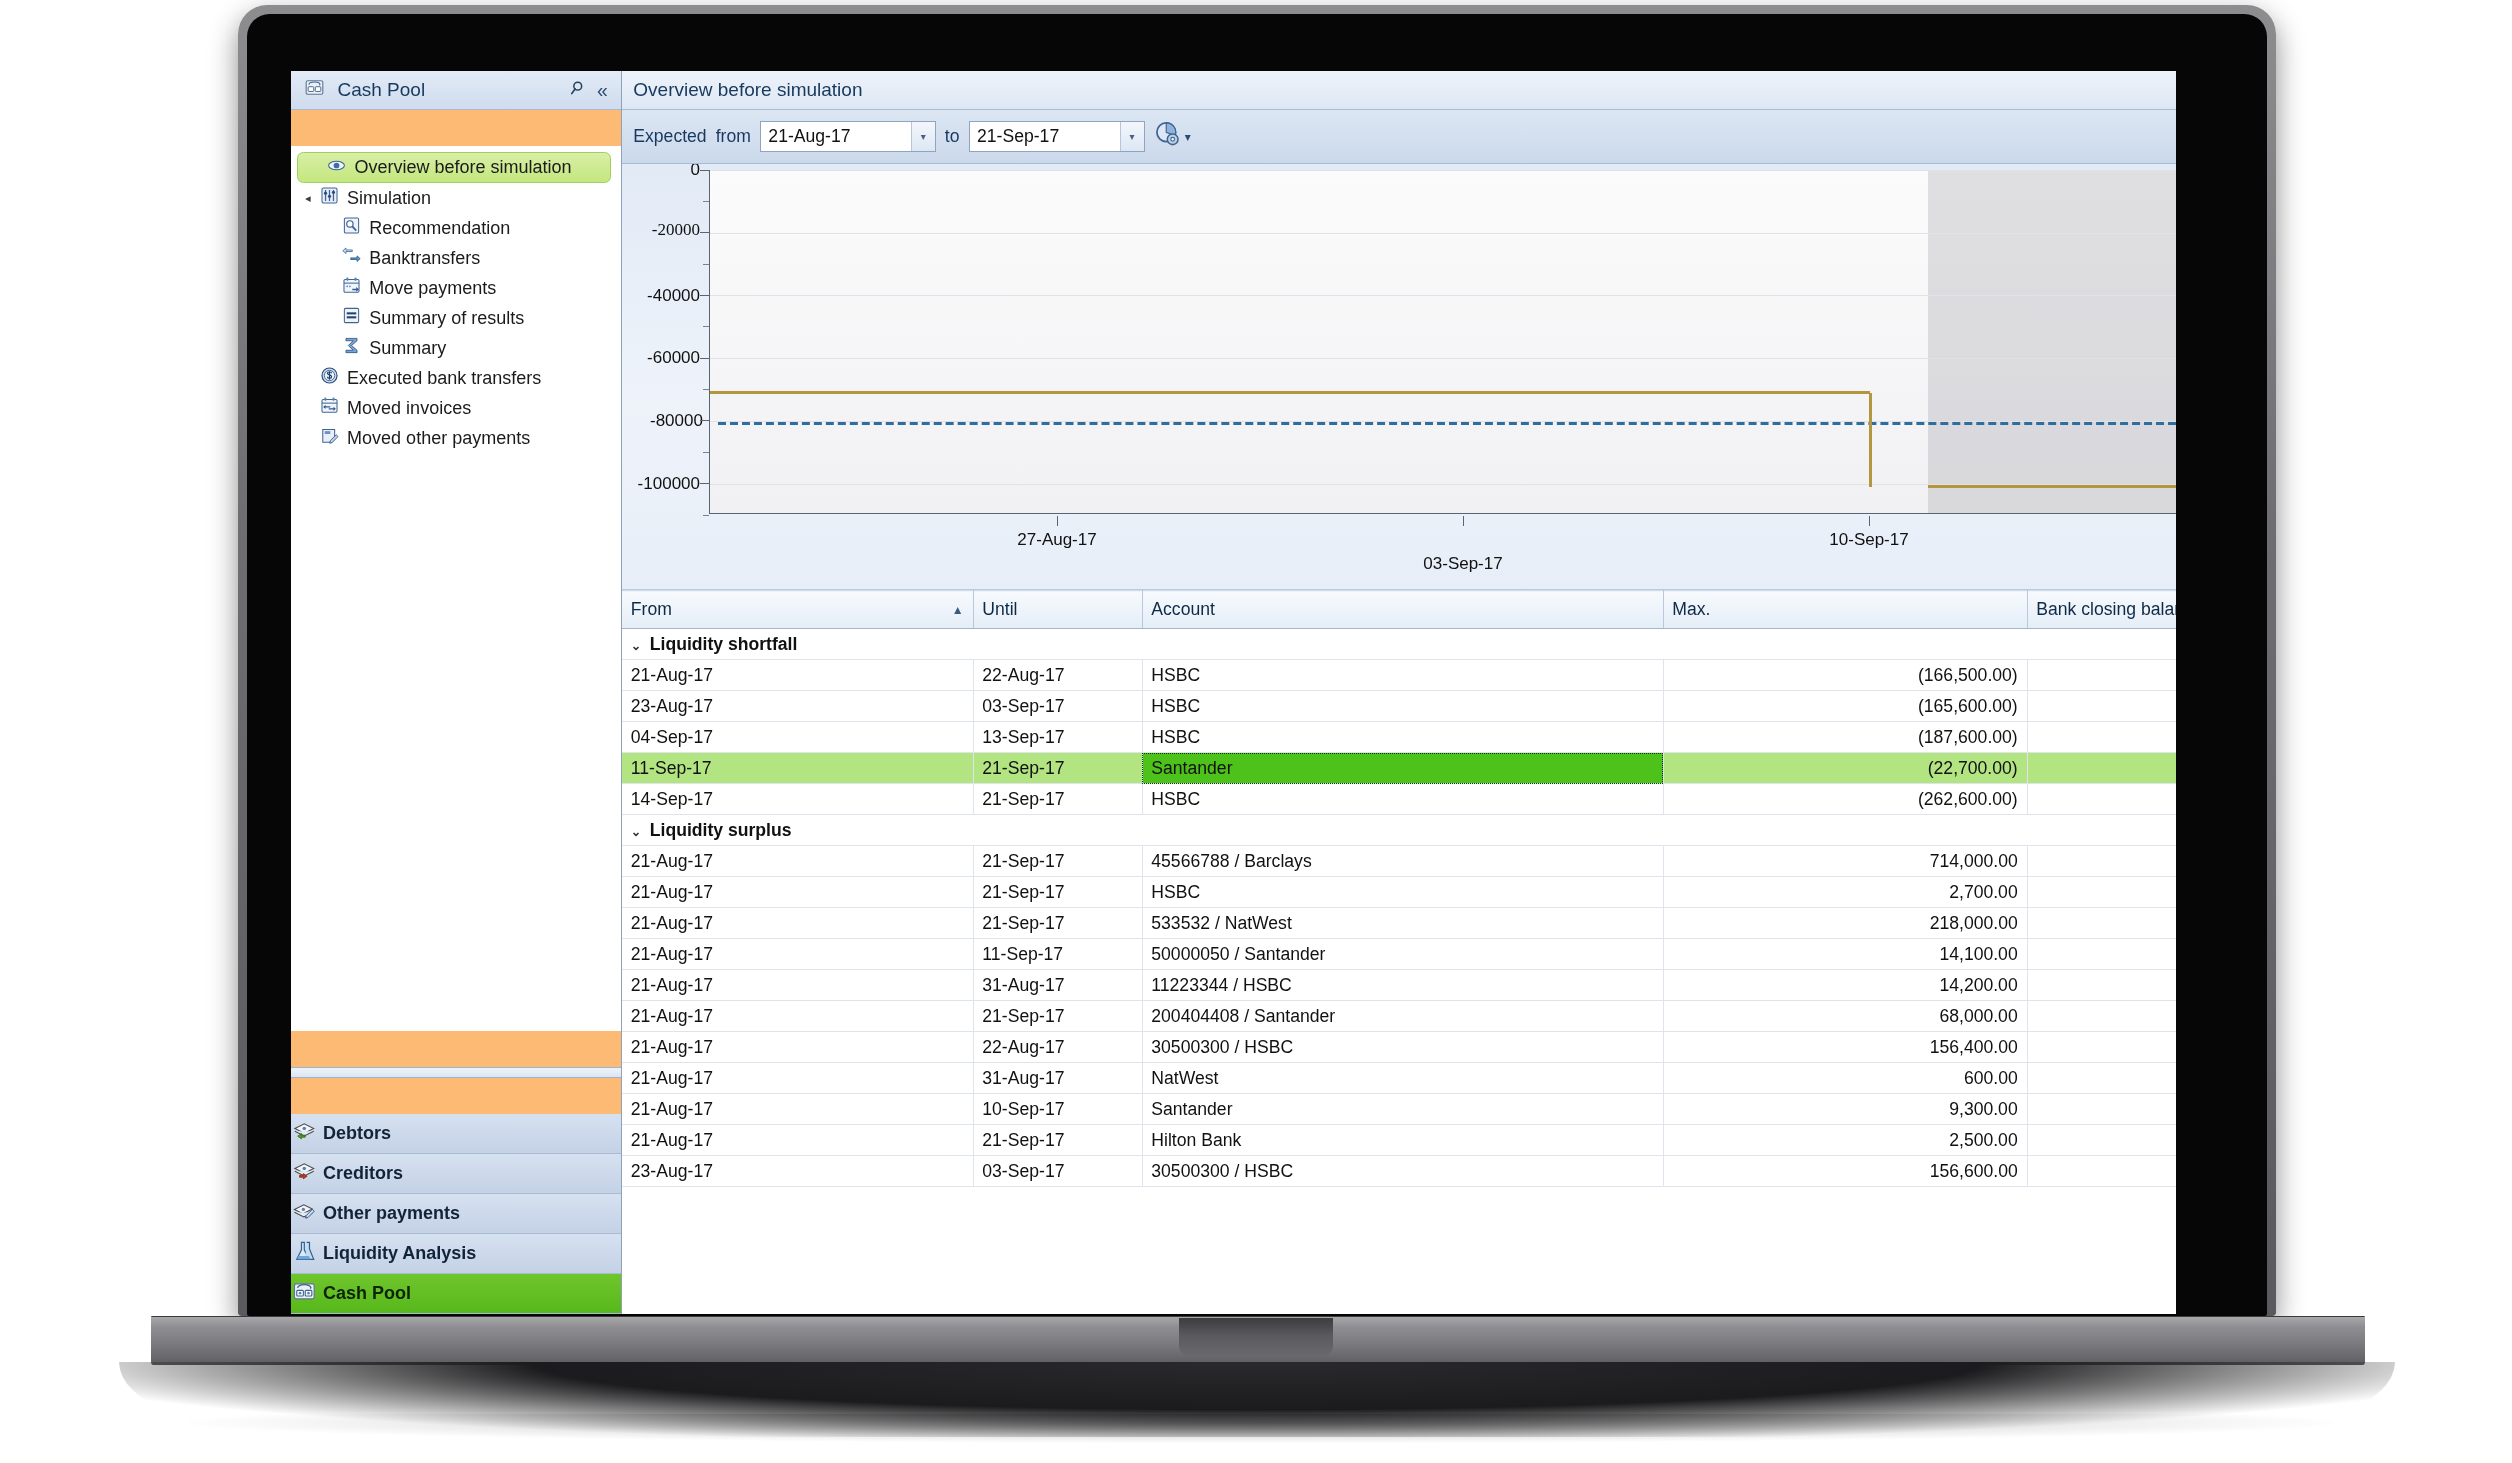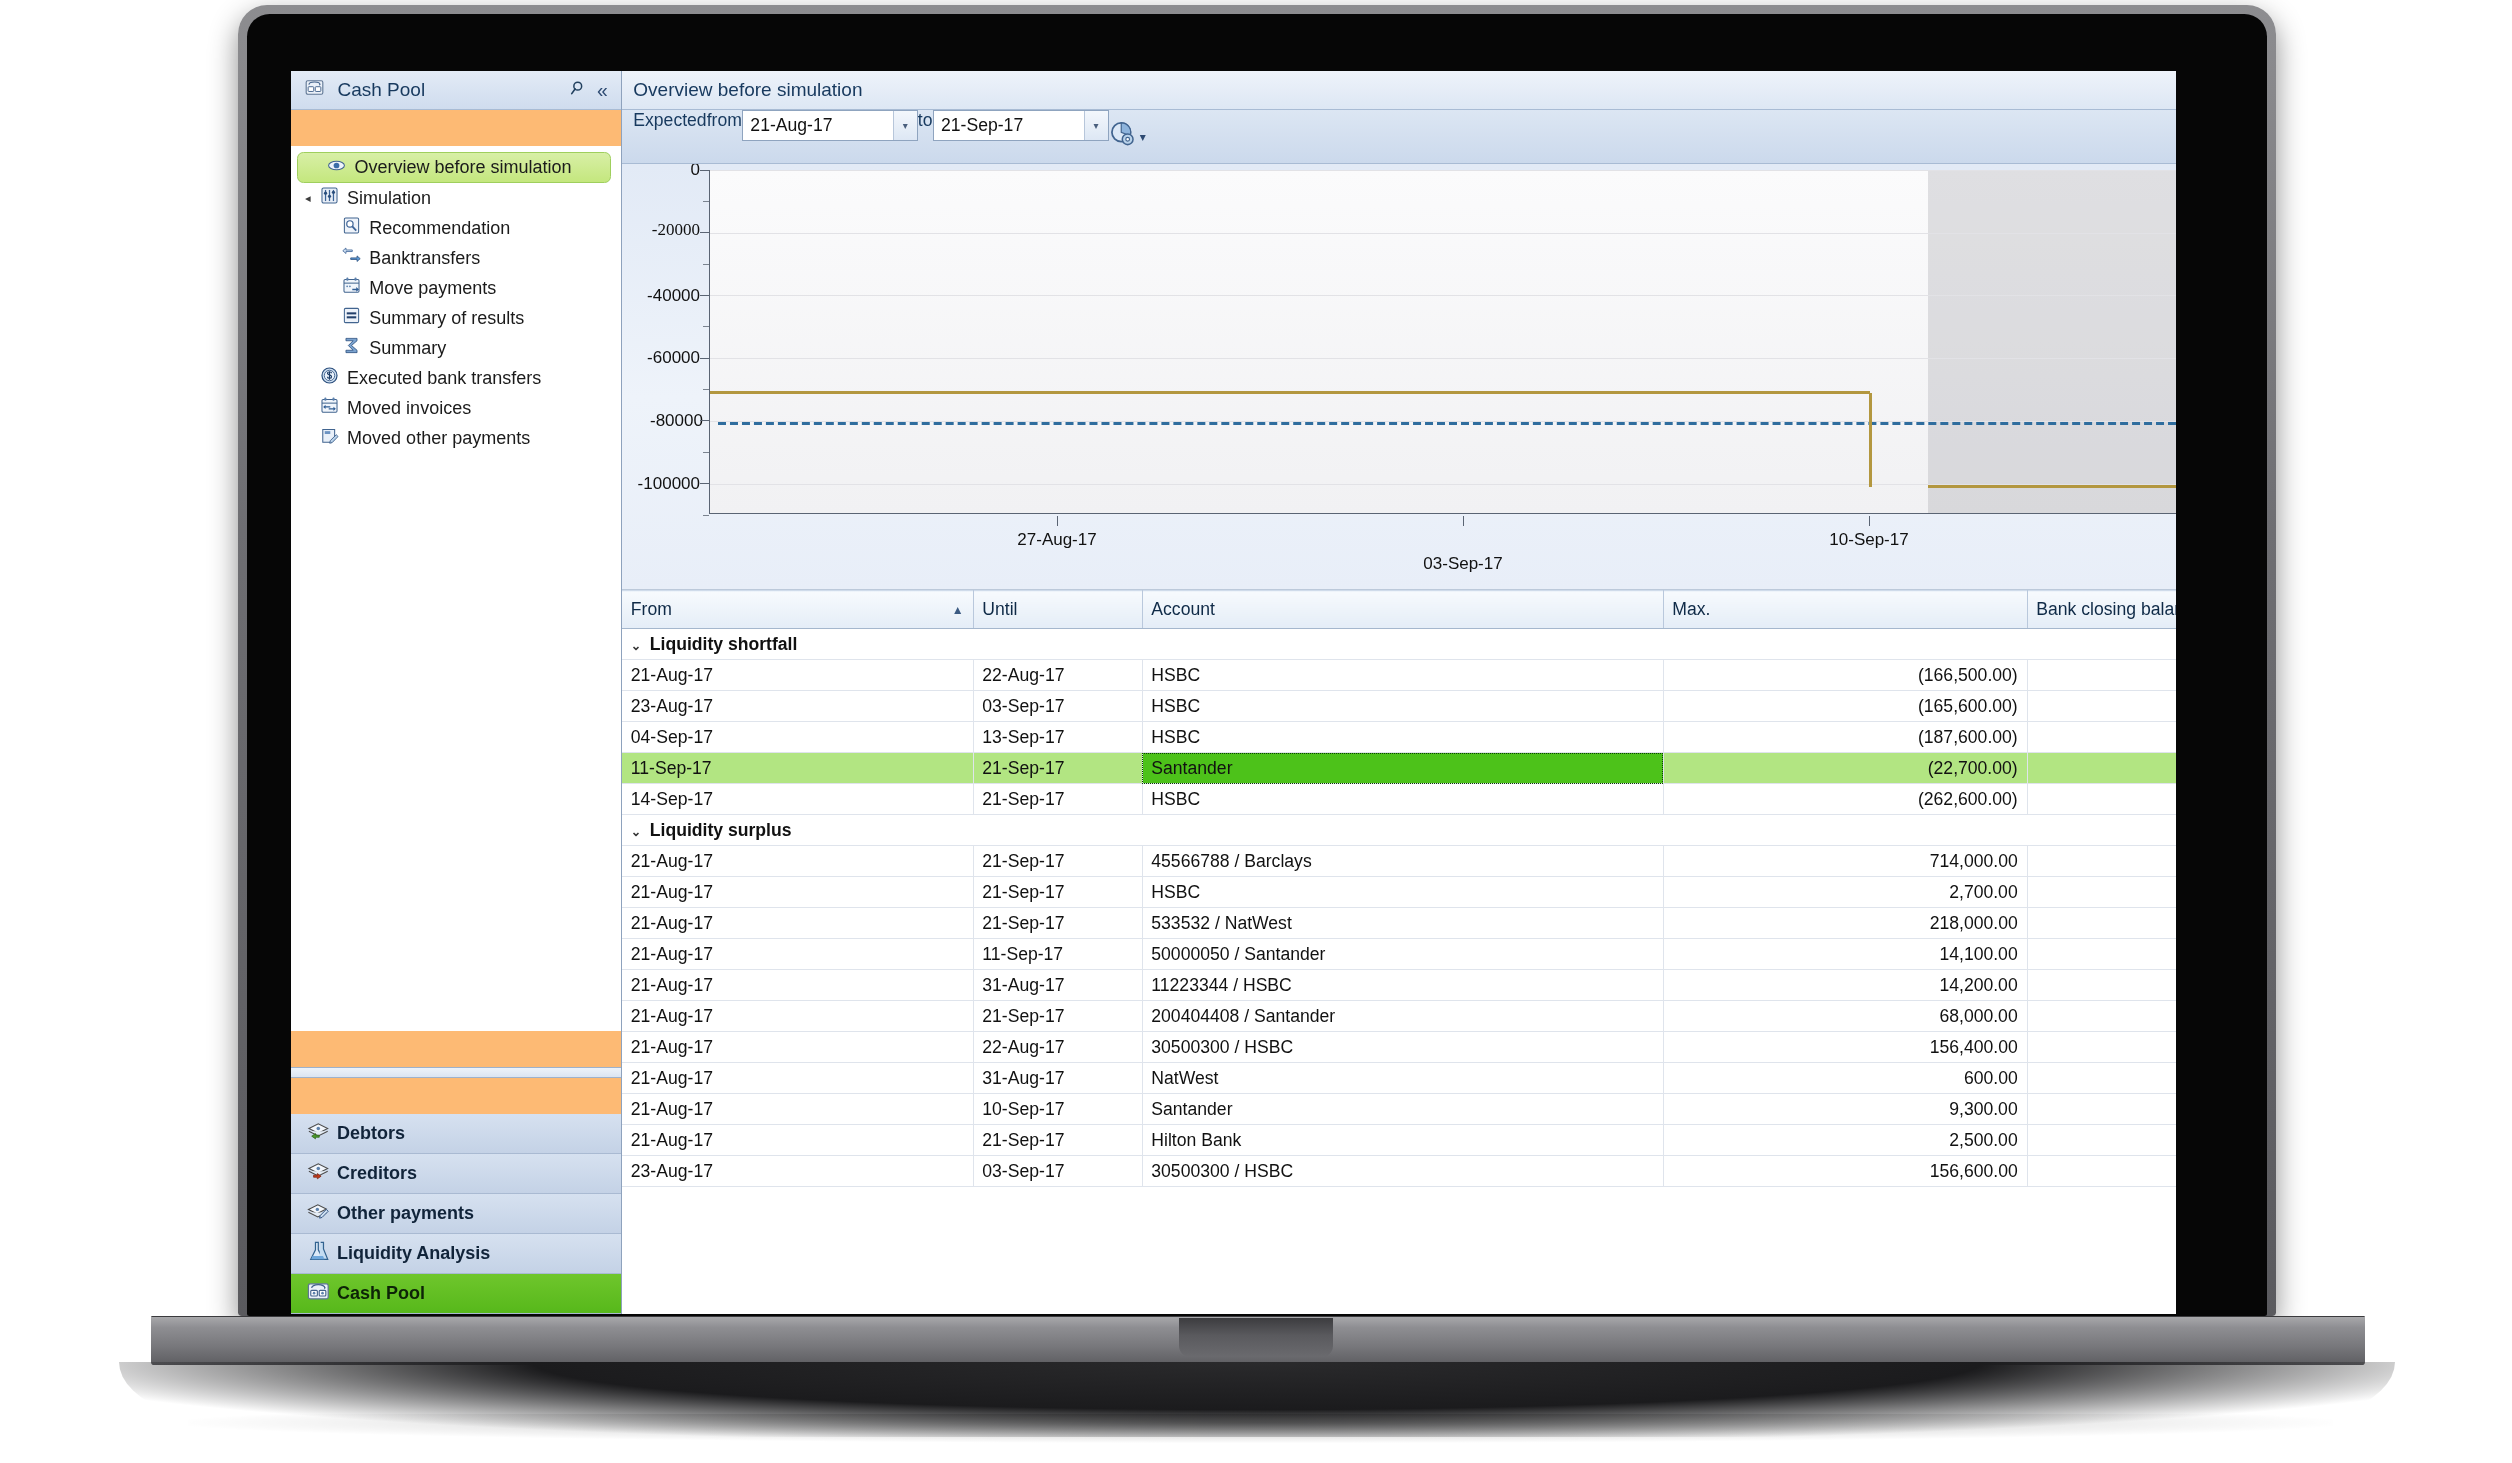--- a/index.html
+++ b/index.html
@@ -116,42 +116,42 @@
   }
 
   #nav-splitter {
     height: 11.3px; flex-shrink: 0;
     background: linear-gradient(180deg,#eef3fa 0%, #dbe5f2 100%);
     border-top: 0.6px solid #9eb2cc; border-bottom: 0.6px solid #9eb2cc;
   }
   #nav-modules { flex-shrink: 0; }
   .module-item {
     height: 40px; display: flex; align-items: center;
-    padding-left: 16px; font-size: 18px; font-weight: bold; color: #11243a;
+    padding-left: 2px; font-size: 18px; font-weight: bold; color: #11243a;
     background: linear-gradient(180deg,#d6e1f0 0%, #c4d2e6 100%);
     border-bottom: 0.6px solid #a9bad2; cursor: default;
   }
   .module-item .mi { width: 30px; flex-shrink: 0; }
   .module-item.active {
     background: linear-gradient(180deg,#6fc62c 0%, #57b81b 100%);
     color: #0d2307;
   }
 
   
   #content { flex: 1; display: flex; flex-direction: column; overflow: hidden; background:#fff; }
   #content-title {
     height: 39px; flex-shrink: 0;
     display: flex; align-items: center; padding-left: 11.3px;
     font-size: 19px; color: #17395e;
     background: linear-gradient(180deg,#eef3fa 0%, #dde7f4 100%);
     border-bottom: 0.6px solid #a8bbd4;
   }
   #filter-bar {
     height: 54px; flex-shrink: 0;
-    display: flex; gap: 0; padding: 0 11.3px;
+    display: flex; align-items: center; gap: 9px; padding: 0 11.3px;
     background: linear-gradient(180deg,#dce6f3 0%, #cbd9ec 100%);
     border-bottom: 0.6px solid #a8bbd4;
   }
   .fb-label { font-size: 17.6px; color: #17395e; }
   .combo {
     display: flex; align-items: stretch;
     height: 31px; width: 176px;
     background: #fff; border: 0.6px solid #8fa4bf;
   }
   .combo .cv { flex: 1; display:flex; align-items:center; padding-left: 7.5px; font-size: 17.6px; color:#111; }

